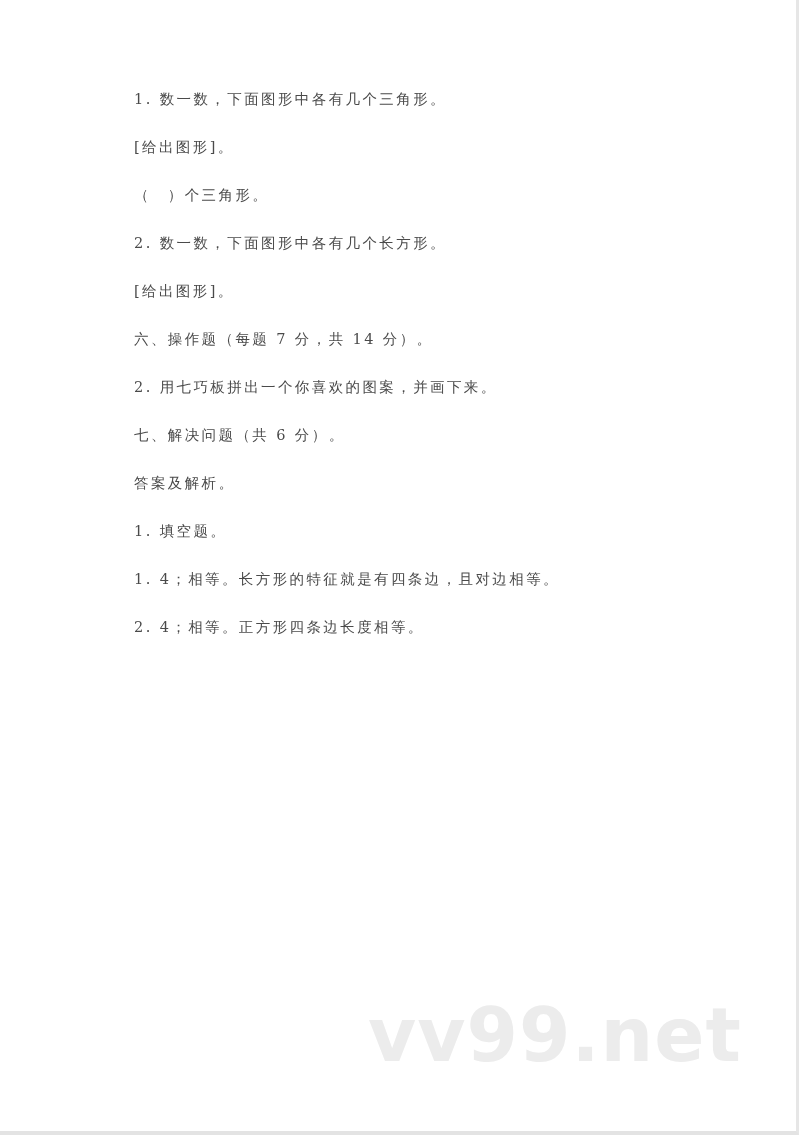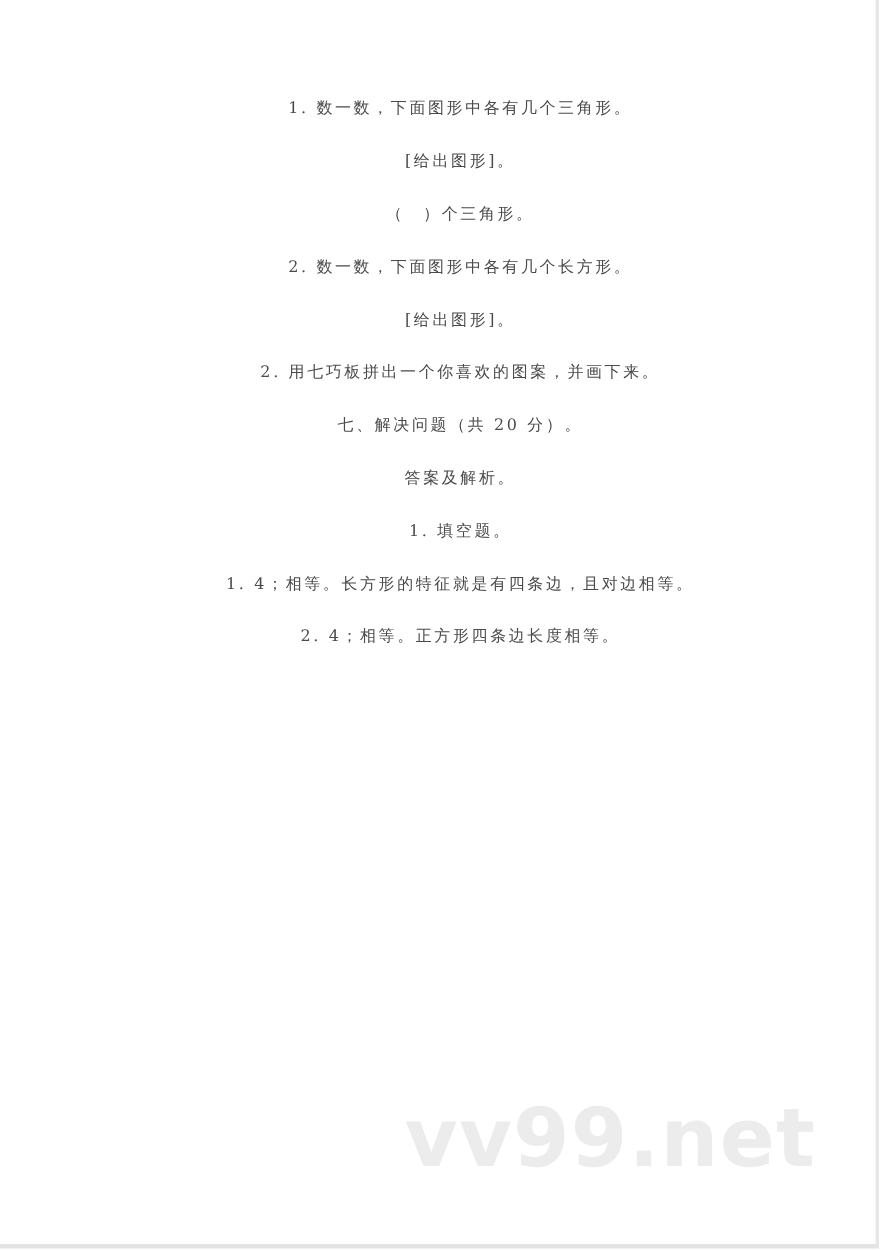--- a/index.html
+++ b/index.html
@@ -30,21 +30,20 @@
       width: 620px;
       font-family: "DejaVu Serif", "Liberation Serif", serif;
       font-size: 14.5px;
       color: #4a4a4a;
       letter-spacing: 2.4px;
     }
     .content p {
       margin: 0 0 15px 16px;
       line-height: 33px;
       text-indent: 35px;
-      text-align: center;
     }
     .watermark {
       position: absolute;
       left: 368px;
       top: 998px;
       font-family: "DejaVu Sans", "Liberation Sans", sans-serif;
       font-weight: bold;
       font-size: 74px;
       letter-spacing: 1px;
       color: #ececec;
@@ -55,21 +54,22 @@
 </head>
 <body>
 
 <div class="page">
   <div class="content">
     <p>1. 数一数，下面图形中各有几个三角形。</p>
     <p>[给出图形]。</p>
     <p>（　）个三角形。</p>
     <p>2. 数一数，下面图形中各有几个长方形。</p>
     <p>[给出图形]。</p>
+    <p>六、操作题（每题 7 分，共 14 分）。</p>
     <p>2. 用七巧板拼出一个你喜欢的图案，并画下来。</p>
-    <p>七、解决问题（共 20 分）。</p>
+    <p>七、解决问题（共 6 分）。</p>
     <p>答案及解析。</p>
     <p>1. 填空题。</p>
     <p>1. 4；相等。长方形的特征就是有四条边，且对边相等。</p>
     <p>2. 4；相等。正方形四条边长度相等。</p>
   </div>
   <div class="watermark">vv99.net</div>
 </div>
 
 </body></html>

